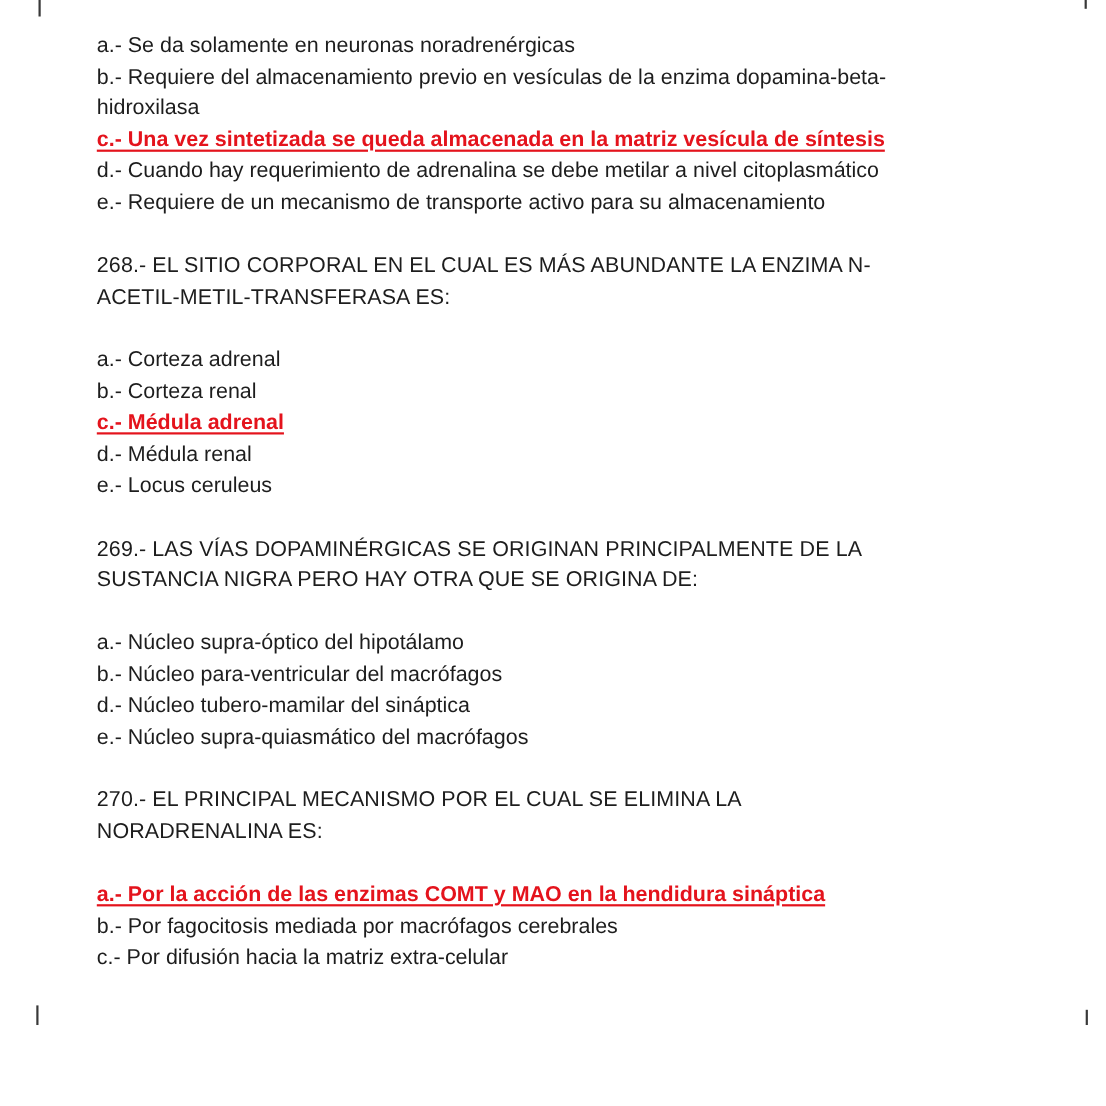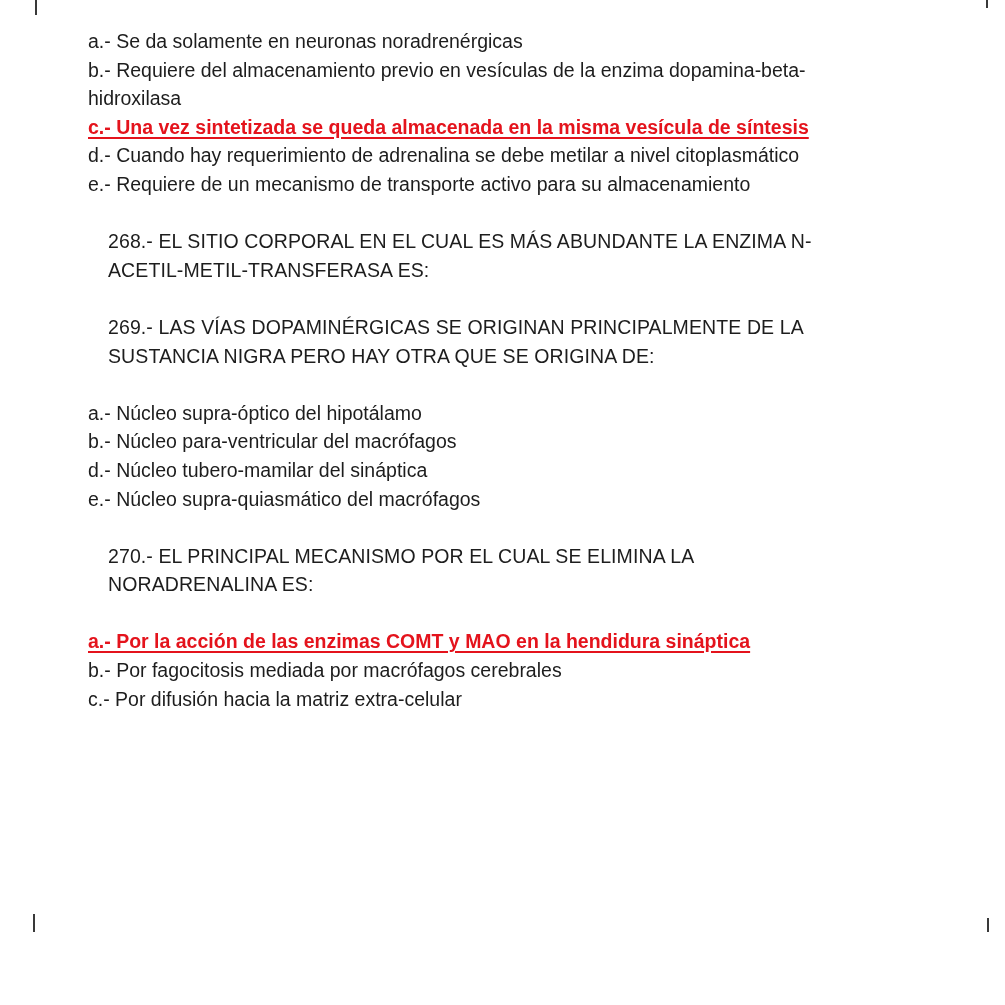--- a/index.html
+++ b/index.html
@@ -20,21 +20,20 @@
     width: 840px;
     font-size: 19.5px;
     line-height: 28.6px;
     font-weight: 400;
   }
   .block { margin-bottom: 28.6px; }
   .q-title {
     white-space: pre-line;
     margin-bottom: 28.6px;
     letter-spacing: 0.1px;
-    margin-left: 20px;
   }
   .option { white-space: pre-line; }
   .option.correct {
     color: var(--red, #e4131c);
     font-weight: 700;
     text-decoration: underline;
     text-decoration-thickness: 1.5px;
     text-underline-offset: 3px;
   }
   .edge-mark {
@@ -62,28 +61,35 @@
 </head>
 <body>
 
 <div class="page">
   <div class="content" id="doc-content">
       <div class="block">
         <div>
           <p class="option">a.- Se da solamente en neuronas noradrenérgicas</p>
           <p class="option">b.- Requiere del almacenamiento previo en vesículas de la enzima dopamina-beta-
 hidroxilasa</p>
-          <p class="option correct">c.- Una vez sintetizada se queda almacenada en la misma vesícula de síntesis</p>
+          <p class="option correct">c.- Una vez sintetizada se queda almacenada en la matriz vesícula de síntesis</p>
           <p class="option">d.- Cuando hay requerimiento de adrenalina se debe metilar a nivel citoplasmático</p>
           <p class="option">e.- Requiere de un mecanismo de transporte activo para su almacenamiento</p>
         </div>
       </div>
       <div class="block">
         <p class="q-title">268.- EL SITIO CORPORAL EN EL CUAL ES MÁS ABUNDANTE LA ENZIMA N-
 ACETIL-METIL-TRANSFERASA ES:</p>
+        <div>
+          <p class="option">a.- Corteza adrenal</p>
+          <p class="option">b.- Corteza renal</p>
+          <p class="option correct">c.- Médula adrenal</p>
+          <p class="option">d.- Médula renal</p>
+          <p class="option">e.- Locus ceruleus</p>
+        </div>
       </div>
       <div class="block">
         <p class="q-title">269.- LAS VÍAS DOPAMINÉRGICAS SE ORIGINAN PRINCIPALMENTE DE LA
 SUSTANCIA NIGRA PERO HAY OTRA QUE SE ORIGINA DE:</p>
         <div>
           <p class="option">a.- Núcleo supra-óptico del hipotálamo</p>
           <p class="option">b.- Núcleo para-ventricular del macrófagos</p>
           <p class="option">d.- Núcleo tubero-mamilar del sináptica</p>
           <p class="option">e.- Núcleo supra-quiasmático del macrófagos</p>
         </div>

